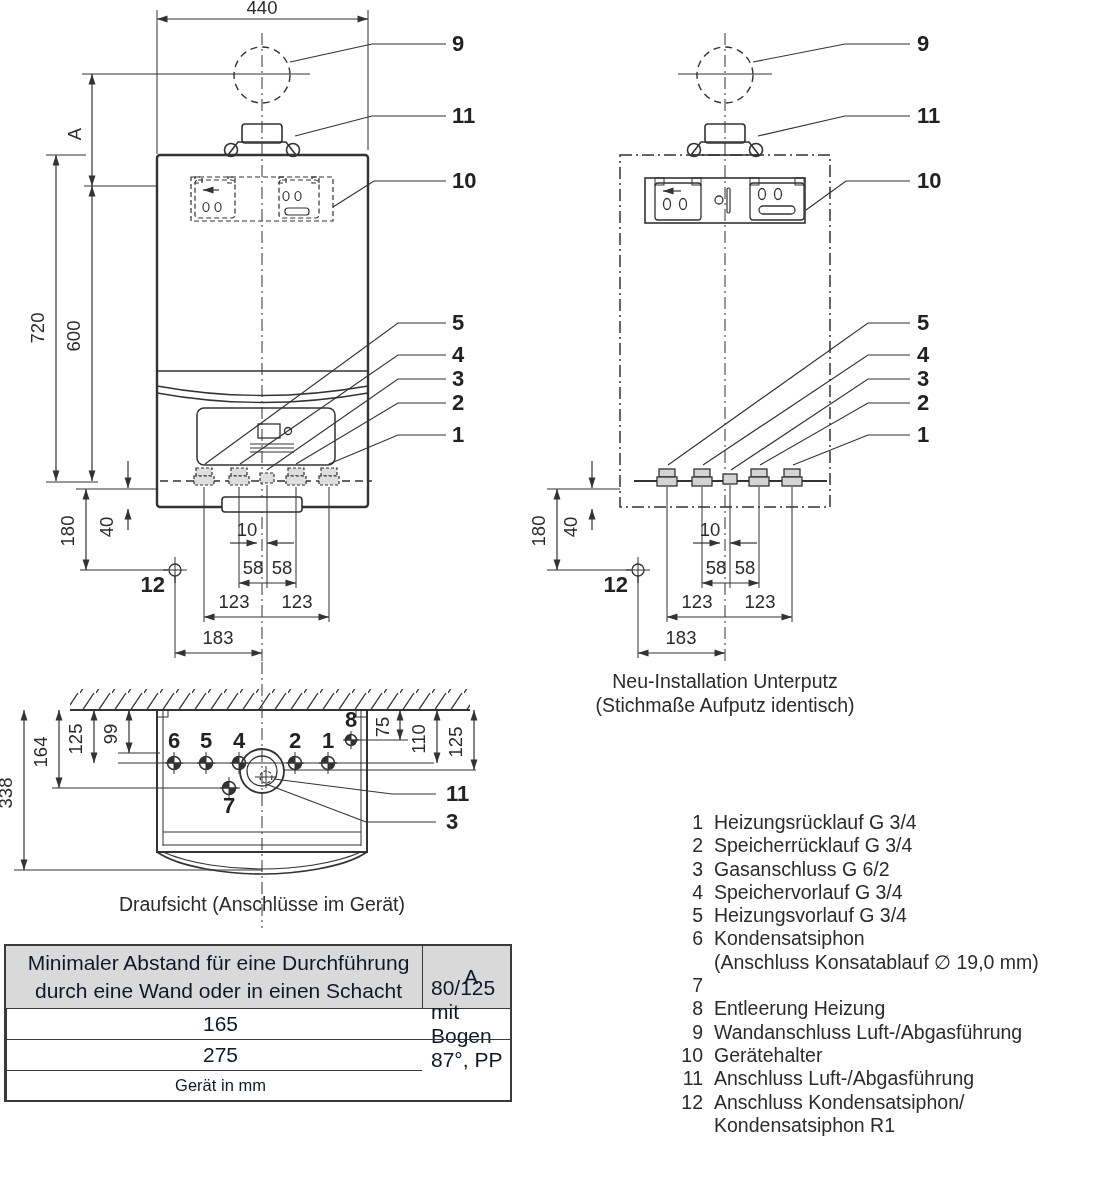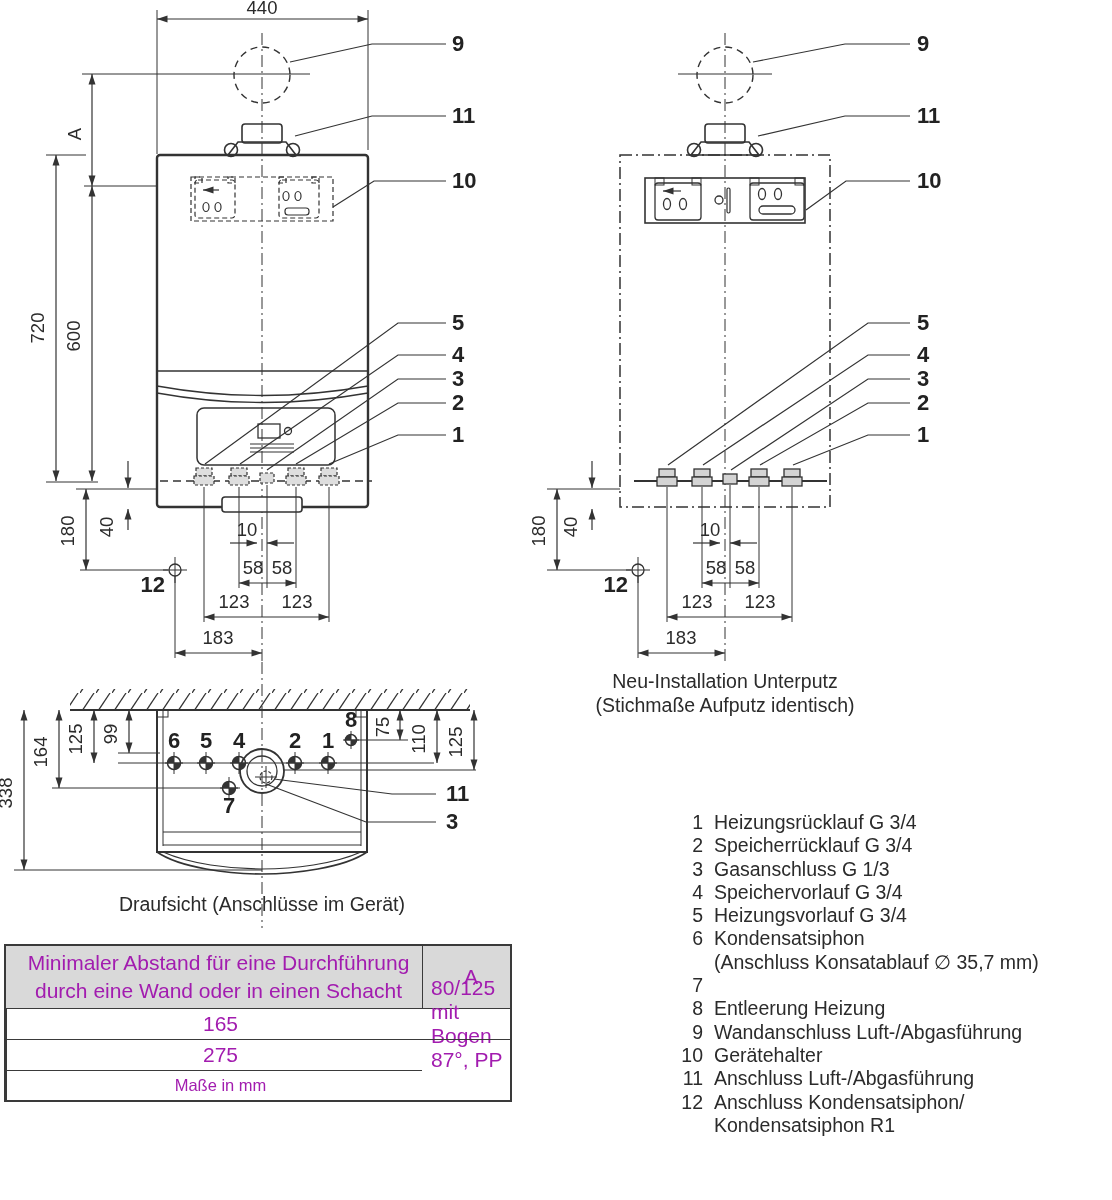--- a/index.html
+++ b/index.html
@@ -3,21 +3,21 @@
 <meta charset="utf-8">
 <style>
   html,body{margin:0;padding:0;background:#ffffff;}
   body{width:1112px;height:1200px;position:relative;font-family:"Liberation Sans",sans-serif;color:#2b2b2b;overflow:hidden;}
   #drawing{position:absolute;left:0;top:0;}
   svg text{font-family:"Liberation Sans",sans-serif;stroke:none;}
   .dt{font-size:18.5px;fill:#2b2b2b;}
   .dtb{font-size:22px;font-weight:700;fill:#222222;}
   .cap{font-size:19.5px;fill:#2b2b2b;}
   
-  .tbl{position:absolute;left:4px;top:944px;width:508px;border:2px solid #3a3a3a;display:grid;grid-template-columns:1fr 88px;box-sizing:border-box;font-size:21px;color:#a21caf;}
+  .tbl{position:absolute;left:4px;top:944px;width:508px;border:2px solid #3a3a3a;display:grid;grid-template-columns:1fr 88px;box-sizing:border-box;font-size:21px;color:#0f172a;}
   .tbl .cell{box-sizing:border-box;display:flex;align-items:center;}
   .hdr{background:#d9d9d9;height:62px;padding-left:9px;line-height:28px;display:flex;flex-direction:column;justify-content:center;align-items:flex-start;box-sizing:border-box;}
   .hdr-a{background:#d9d9d9;border-left:1.8px solid #3a3a3a;justify-content:center;}
   .rowc{height:31px;border-top:1.8px solid #3a3a3a;padding-left:9px;}
   .valc{height:31px;border-top:1.8px solid #3a3a3a;border-left:1.8px solid #3a3a3a;justify-content:center;padding-left:12px;}
   .ftr{height:30px;border-top:1.8px solid #3a3a3a;}
   .ftr-v{font-size:16.5px;}
   
   .legend{position:absolute;left:671px;top:811px;width:441px;font-size:19.5px;color:#2b2b2b;}
   .lg-row{display:flex;line-height:23.3px;}
@@ -391,51 +391,51 @@
     <span>durch eine Wand oder in einen Schacht</span>
   </div>
   <div class="cell hdr hdr-a">A</div>
 
   <div class="cell valc">165</div>
 
   <div class="cell rowc">80/125 mit Bogen 87°, PP</div>
   <div class="cell valc">275</div>
 
   <div class="cell rowc ftr"></div>
-  <div class="cell valc ftr ftr-v">Maße in mm</div>
+  <div class="cell valc ftr ftr-v">Gerät in mm</div>
 </div>
 
 <div class="legend">
   <div class="lg-row">
       <span class="lg-num">1</span>
       <span class="lg-txt">Heizungsrücklauf G 3/4</span>
     </div>
   <div class="lg-row">
       <span class="lg-num">2</span>
       <span class="lg-txt">Speicherrücklauf G 3/4</span>
     </div>
   <div class="lg-row">
       <span class="lg-num">3</span>
-      <span class="lg-txt">Gasanschluss G 1/3</span>
+      <span class="lg-txt">Gasanschluss G 6/2</span>
     </div>
   <div class="lg-row">
       <span class="lg-num">4</span>
       <span class="lg-txt">Speichervorlauf G 3/4</span>
     </div>
   <div class="lg-row">
       <span class="lg-num">5</span>
       <span class="lg-txt">Heizungsvorlauf G 3/4</span>
     </div>
   <div class="lg-row">
       <span class="lg-num">6</span>
       <span class="lg-txt">Kondensatsiphon</span>
     </div>
   <div class="lg-row">
       <span class="lg-num"></span>
-      <span class="lg-txt">(Anschluss Konsatablauf ∅ 35,7 mm)</span>
+      <span class="lg-txt">(Anschluss Konsatablauf ∅ 19,0 mm)</span>
     </div>
   <div class="lg-row">
       <span class="lg-num">7</span>
     </div>
   <div class="lg-row">
       <span class="lg-num">8</span>
       <span class="lg-txt">Entleerung Heizung</span>
     </div>
   <div class="lg-row">
       <span class="lg-num">9</span>

